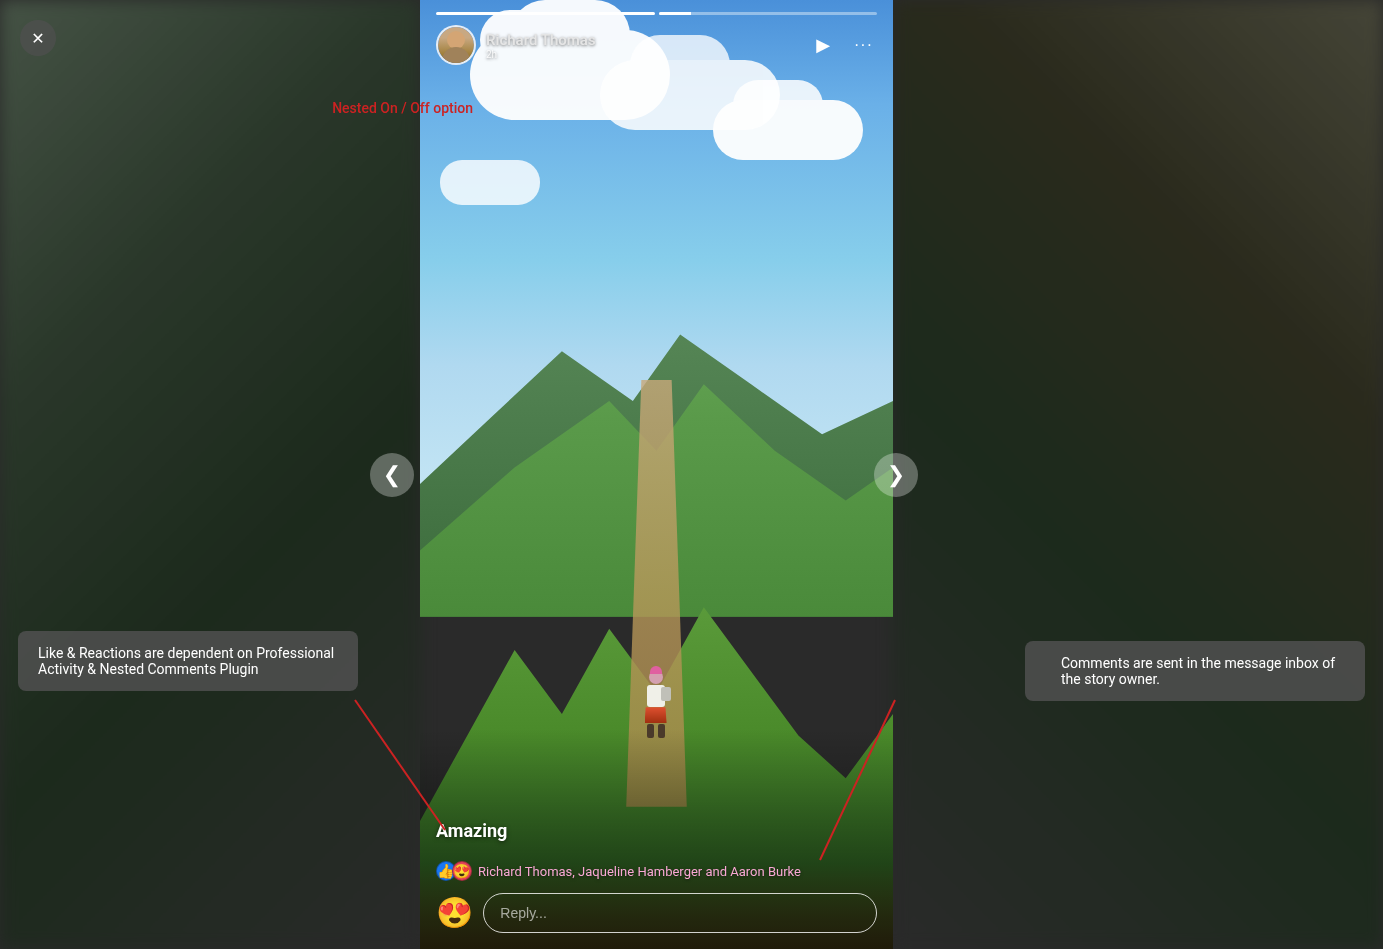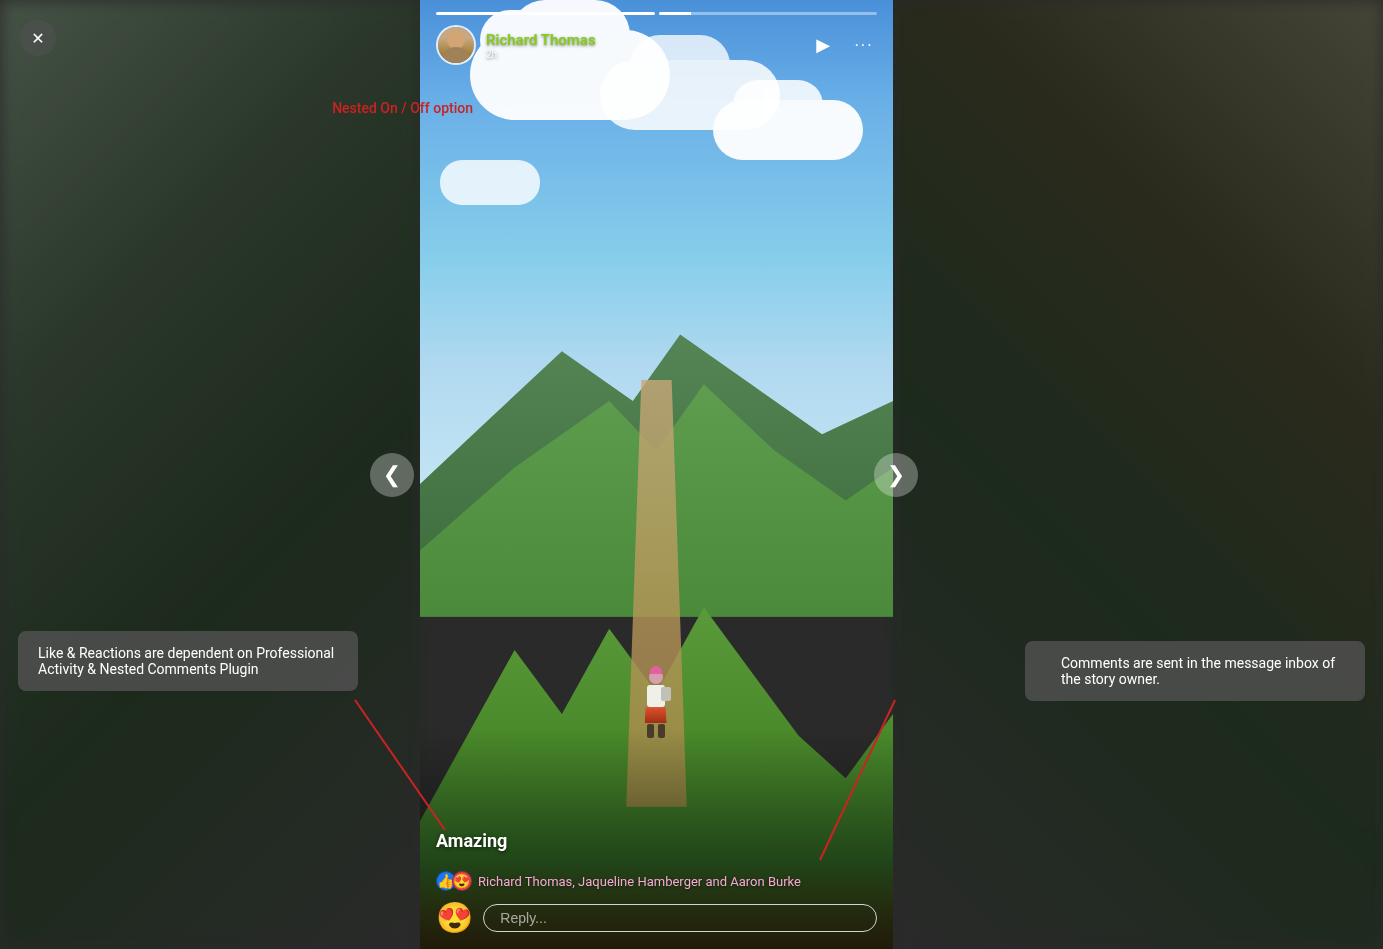--- a/index.html
+++ b/index.html
@@ -119,21 +119,21 @@
       height: 16px;
       background: #a0825a;
       border-radius: 14px 14px 0 0;
       position: absolute;
       bottom: 0;
       left: 50%;
       transform: translateX(-50%);
     }
     .user-text {}
     .user-name {
-      color: #84cc16;
+      color: #e5e5e5;
       font-weight: 600;
       font-size: 15px;
       text-shadow: 0 1px 3px rgba(0,0,0,0.5);
     }
     .user-time {
       color: rgba(255,255,255,0.85);
       font-size: 10px;
       text-shadow: 0 1px 3px rgba(0,0,0,0.5);
     }
     .header-actions {
@@ -418,21 +418,21 @@
     }
     .emoji-btn {
       background: none;
       border: none;
       cursor: pointer;
       font-size: 30px;
       line-height: 1;
     }
     .reply-input {
       flex: 1;
-      height: 28px;
+      height: 40px;
       background: transparent;
       border: 1.5px solid rgba(255,255,255,0.8);
       border-radius: 20px;
       padding: 0 16px;
       color: rgba(255,255,255,0.8);
       font-size: 14px;
       outline: none;
     }
     .reply-input::placeholder {
       color: rgba(255,255,255,0.6);

